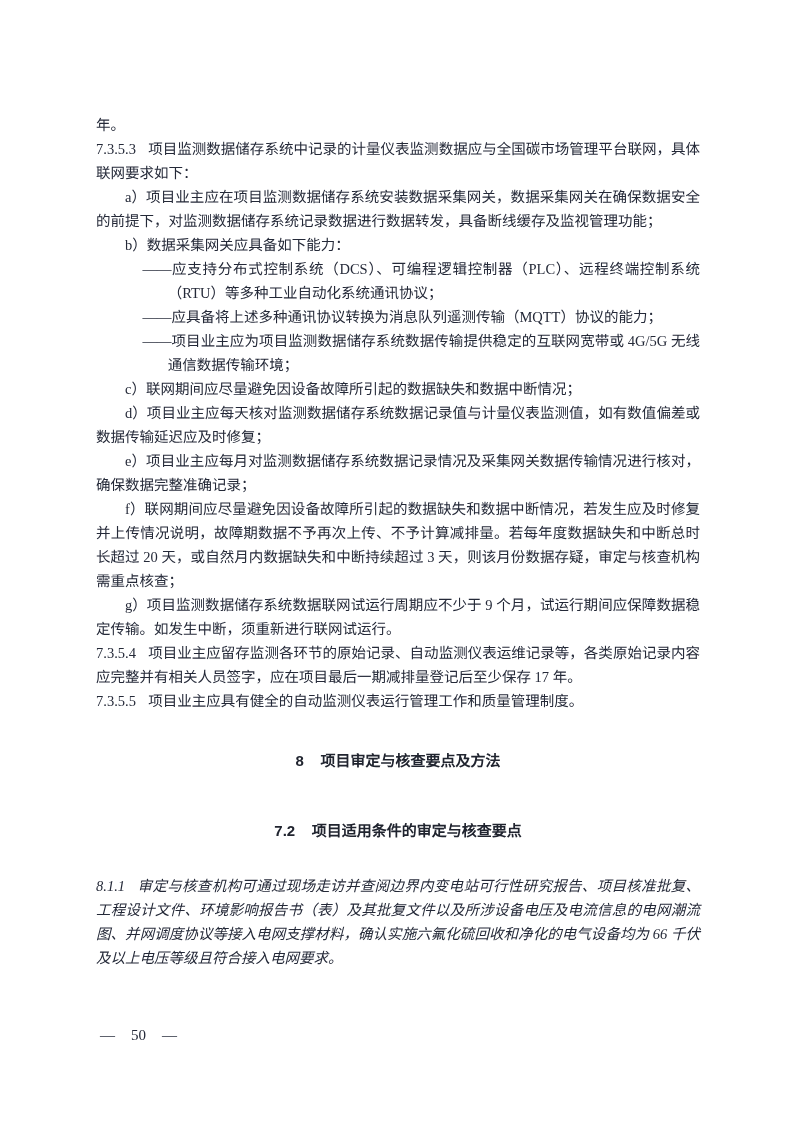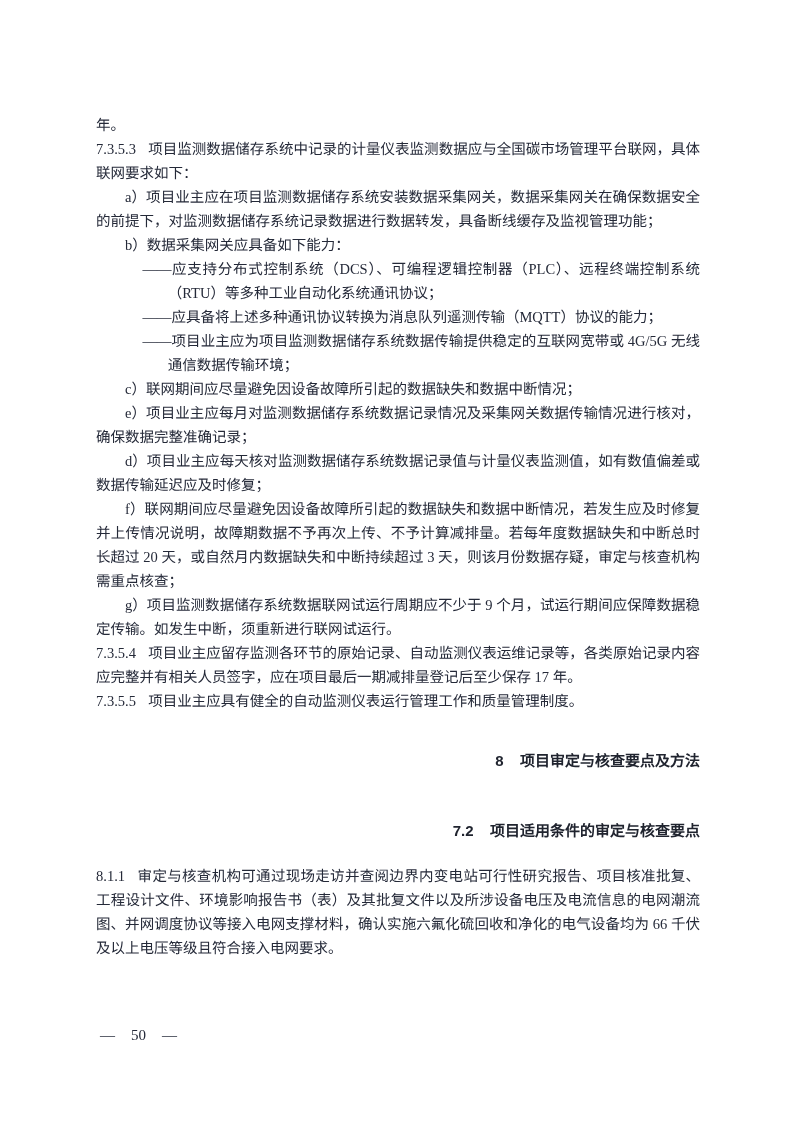--- a/index.html
+++ b/index.html
@@ -27,27 +27,27 @@
     text-indent:-1.75em;
   }
   .clause-num{
     display:inline;
     margin-right:0.85em;
   }
   .heading{
     font-family:"Liberation Sans","DejaVu Sans",sans-serif;
     font-weight:bold;
     font-size:15px;
-    text-align:right;
+    text-align:center;
     color:#20242f;
   }
   .heading-8{ margin:36px 0 0 0; }
   .heading-8-1{ margin:46px 0 0 0; }
   .heading .h-num{ margin-right:1.1em; }
-  .p-811{ margin-top:21px; }
+  .p-811{ margin-top:31px;font-style:italic; }
   .footer{
     position:absolute;
     left:100px;
     top:1023px;
     display:flex;
     align-items:center;
     gap:16px;
     font-size:15px;
     line-height:24px;
     color:#242938;
@@ -65,22 +65,22 @@
 
     <p class="p indent">a）项目业主应在项目监测数据储存系统安装数据采集网关，数据采集网关在确保数据安全的前提下，对监测数据储存系统记录数据进行数据转发，具备断线缓存及监视管理功能；</p>
 
     <p class="p indent">b）数据采集网关应具备如下能力：</p>
 
     <p class="p dash-item">——应支持分布式控制系统（DCS）、可编程逻辑控制器（PLC）、远程终端控制系统（RTU）等多种工业自动化系统通讯协议；</p>
     <p class="p dash-item">——应具备将上述多种通讯协议转换为消息队列遥测传输（MQTT）协议的能力；</p>
     <p class="p dash-item">——项目业主应为项目监测数据储存系统数据传输提供稳定的互联网宽带或 4G/5G 无线通信数据传输环境；</p>
 
     <p class="p indent">c）联网期间应尽量避免因设备故障所引起的数据缺失和数据中断情况；</p>
+    <p class="p indent">d）项目业主应每天核对监测数据储存系统数据记录值与计量仪表监测值，如有数值偏差或数据传输延迟应及时修复；</p>
     <p class="p indent">e）项目业主应每月对监测数据储存系统数据记录情况及采集网关数据传输情况进行核对，确保数据完整准确记录；</p>
-    <p class="p indent">d）项目业主应每天核对监测数据储存系统数据记录值与计量仪表监测值，如有数值偏差或数据传输延迟应及时修复；</p>
     <p class="p indent">f）联网期间应尽量避免因设备故障所引起的数据缺失和数据中断情况，若发生应及时修复并上传情况说明，故障期数据不予再次上传、不予计算减排量。若每年度数据缺失和中断总时长超过 20 天，或自然月内数据缺失和中断持续超过 3 天，则该月份数据存疑，审定与核查机构需重点核查；</p>
     <p class="p indent">g）项目监测数据储存系统数据联网试运行周期应不少于 9 个月，试运行期间应保障数据稳定传输。如发生中断，须重新进行联网试运行。</p>
 
     <p class="p"><span class="clause-num">7.3.5.4</span><span>项目业主应留存监测各环节的原始记录、自动监测仪表运维记录等，各类原始记录内容应完整并有相关人员签字，应在项目最后一期减排量登记后至少保存 17 年。</span></p>
 
     <p class="p"><span class="clause-num">7.3.5.5</span><span>项目业主应具有健全的自动监测仪表运行管理工作和质量管理制度。</span></p>
 
     <p class="p heading heading-8"><span class="h-num">8</span><span>项目审定与核查要点及方法</span></p>
 
     <p class="p heading heading-8-1"><span class="h-num">7.2</span><span>项目适用条件的审定与核查要点</span></p>

